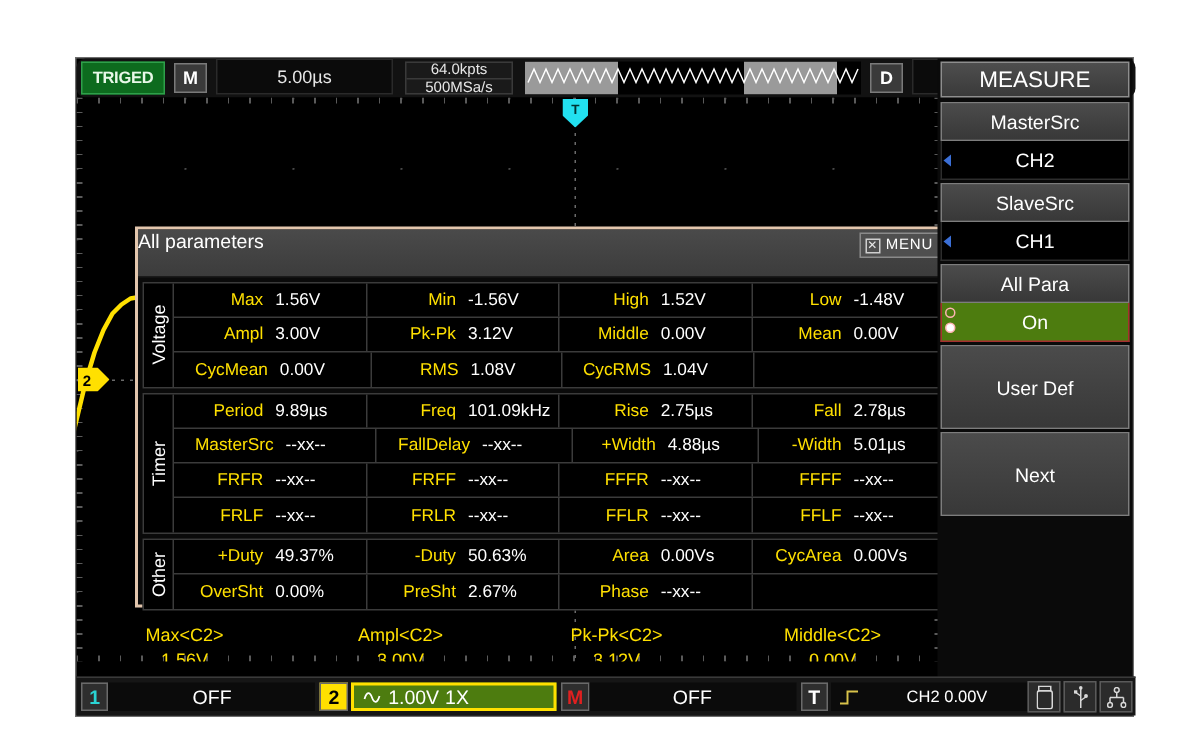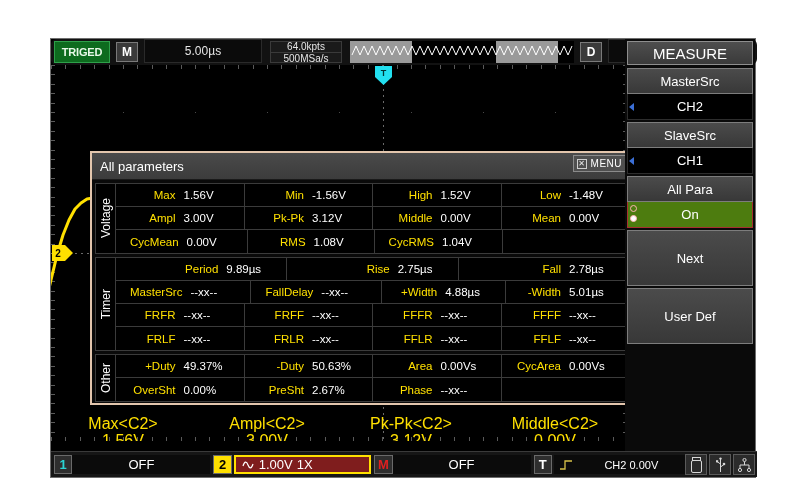--- a/index.html
+++ b/index.html
@@ -126,25 +126,25 @@
 
   
   .dialog {
     position: absolute;
     left: 39px; top: 86px;
     width: 545px; height: 254px;
     background: #0a0a0a;
     border: 2px solid #e3c6ad;
   }
   .dlg-head {
-    height: 27px;
+    height: 32px;
     background: linear-gradient(#4a4a4a, #3c3c3c);
     border-bottom: 1px solid #1a1a1a;
-    display: flex; align-items: center;
-    padding-left: 8px;
+    display: flex; align-items: flex-start;
+    padding-left: 0;
     position: relative;
   }
   .dlg-title { color: #ffffff; font-size: 13px; }
   .dlg-menu {
     position: absolute; right: 5px; top: 2px;
     height: 17px;
     background: #4f4f4f;
     border: 1px solid #8a8a8a;
     display: flex; align-items: center; gap: 4px;
     padding: 0 5px 0 3px;
@@ -202,21 +202,21 @@
   
   .readouts {
     position: absolute; left: 0; top: 344px;
     width: 576px; height: 46px;
     display: flex;
   }
   .ro {
     flex: 1 1 0;
     display: flex; flex-direction: column;
     align-items: center; justify-content: center;
-    color: #ffe000; font-size: 16px; line-height: 17px;
+    color: #ffe000; font-size: 12px; line-height: 17px;
   }
 
   
   .rmenu {
     position: absolute; right: 0; top: 0;
     width: 130px; height: 414px;
     background: #0a0a0a;
     padding: 2px;
   }
   .rm-title {
@@ -294,21 +294,21 @@
   .ch-num.t { color: #ffffff; }
   .ch-field {
     margin: 3px 0; padding: 0 8px;
     background: #0b0b0b;
     color: #ffffff; font-size: 13px;
     display: flex; align-items: center; justify-content: center;
   }
   .ch-off1 { width: 150px; }
   .ch-c2 {
     width: 150px; margin: 3px 0 3px 2px;
-    background: #7f1d1d; border: 2px solid #ffe000;
+    background: #4d7c0f; border: 2px solid #ffe000;
     color: #ffffff; font-size: 13px;
     display: flex; align-items: center; padding-left: 6px; gap: 4px;
   }
   .ch-off2 { width: 150px; }
   .trig-edge {
     width: 26px; margin: 3px 0 3px 2px;
     background: #0b0b0b;
     display: flex; align-items: center; justify-content: center;
   }
   .trig-lvl {
@@ -452,20 +452,24 @@
           </div>
           <div class="sect">
             <div class="sect-name">
               <span>Timer</span>
             </div>
             <div class="sect-rows">
               <div class="mrow">
                 <div class="mcell">
                   <div class="mlab">Period</div>
                   <div class="mval">9.89µs</div>
+                </div>
+                <div class="mcell">
+                  <div class="mlab">Freq</div>
+                  <div class="mval">101.09kHz</div>
                 </div>
                 <div class="mcell">
                   <div class="mlab">Rise</div>
                   <div class="mval">2.75µs</div>
                 </div>
                 <div class="mcell">
                   <div class="mlab">Fall</div>
                   <div class="mval">2.78µs</div>
                 </div>
               </div>
@@ -613,22 +617,22 @@
           <div class="rm-sub on">
             <div class="radios">
               <i></i>
               <i class="sel"></i>
             </div>
             <span>On</span>
           </div>
         </div>
       </div>
     <div id="rm-tall">
+        <div class="rm-tall">User Def</div>
         <div class="rm-tall">Next</div>
-        <div class="rm-tall">User Def</div>
       </div>
   </div>
 
   <div class="botbar">
     <div class="ch-num c1">1</div>
     <div class="ch-field ch-off1">OFF</div>
     <div class="ch-num c2">
         <span>2</span>
       </div>
     <div class="ch-c2">

